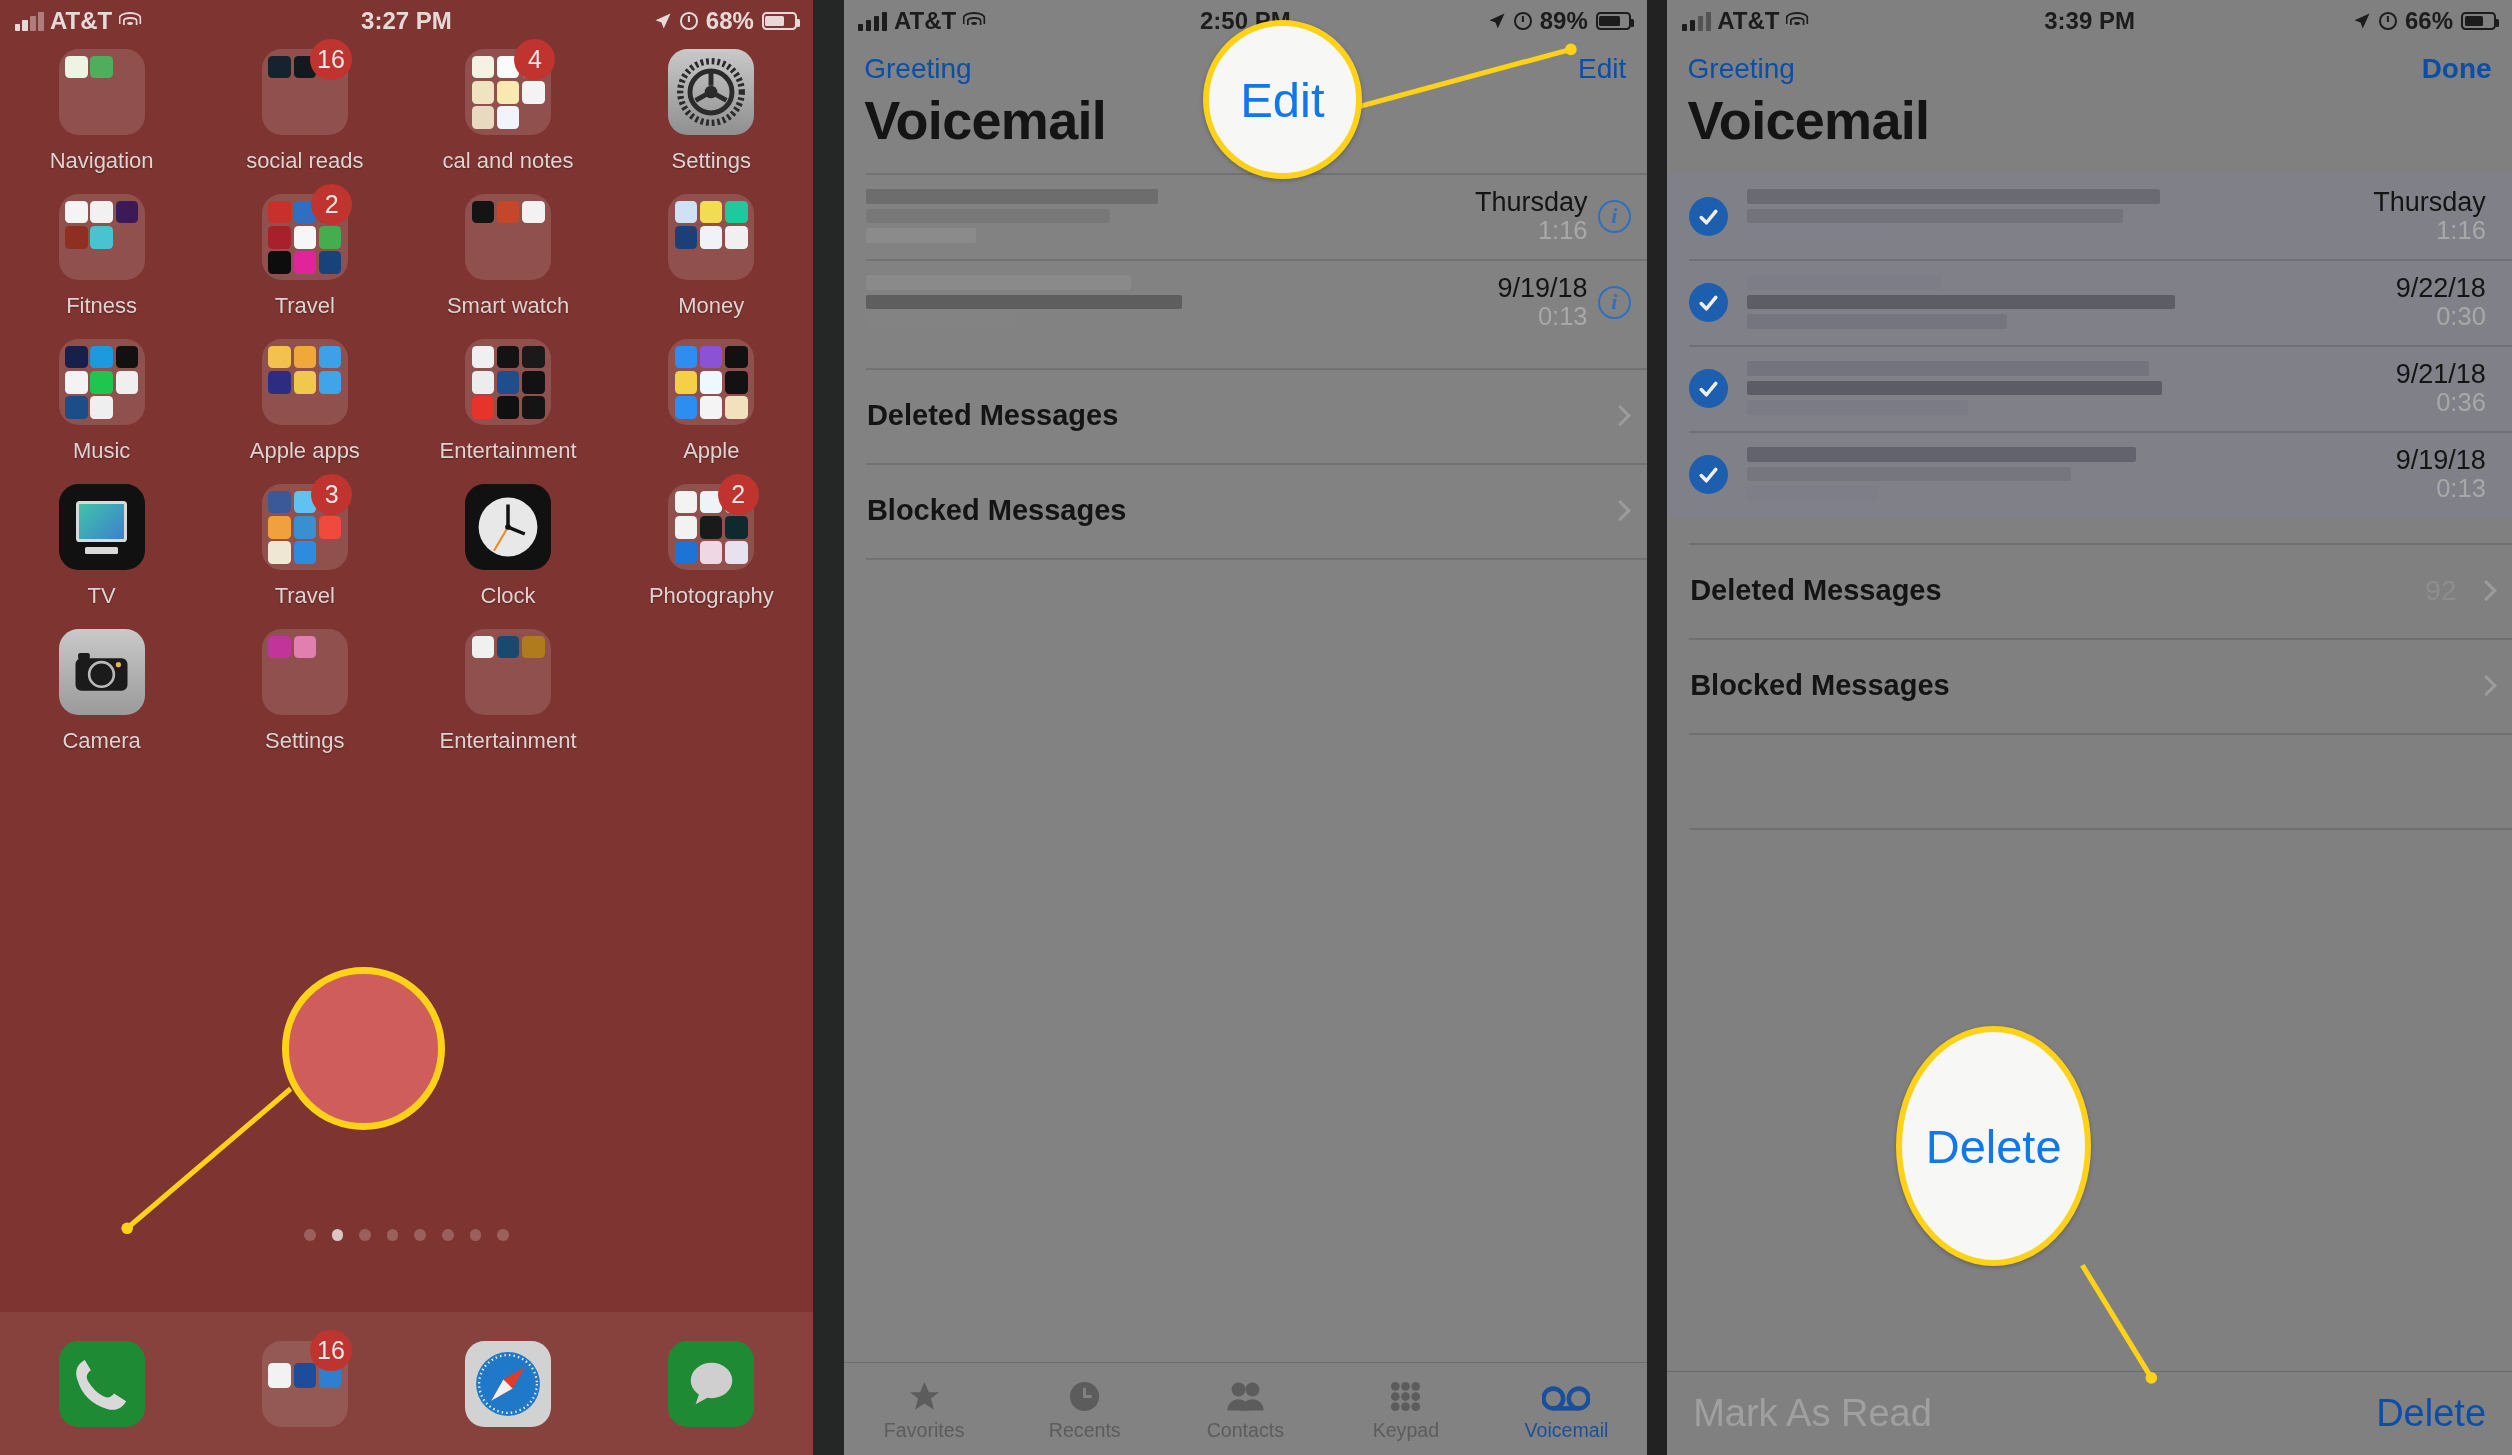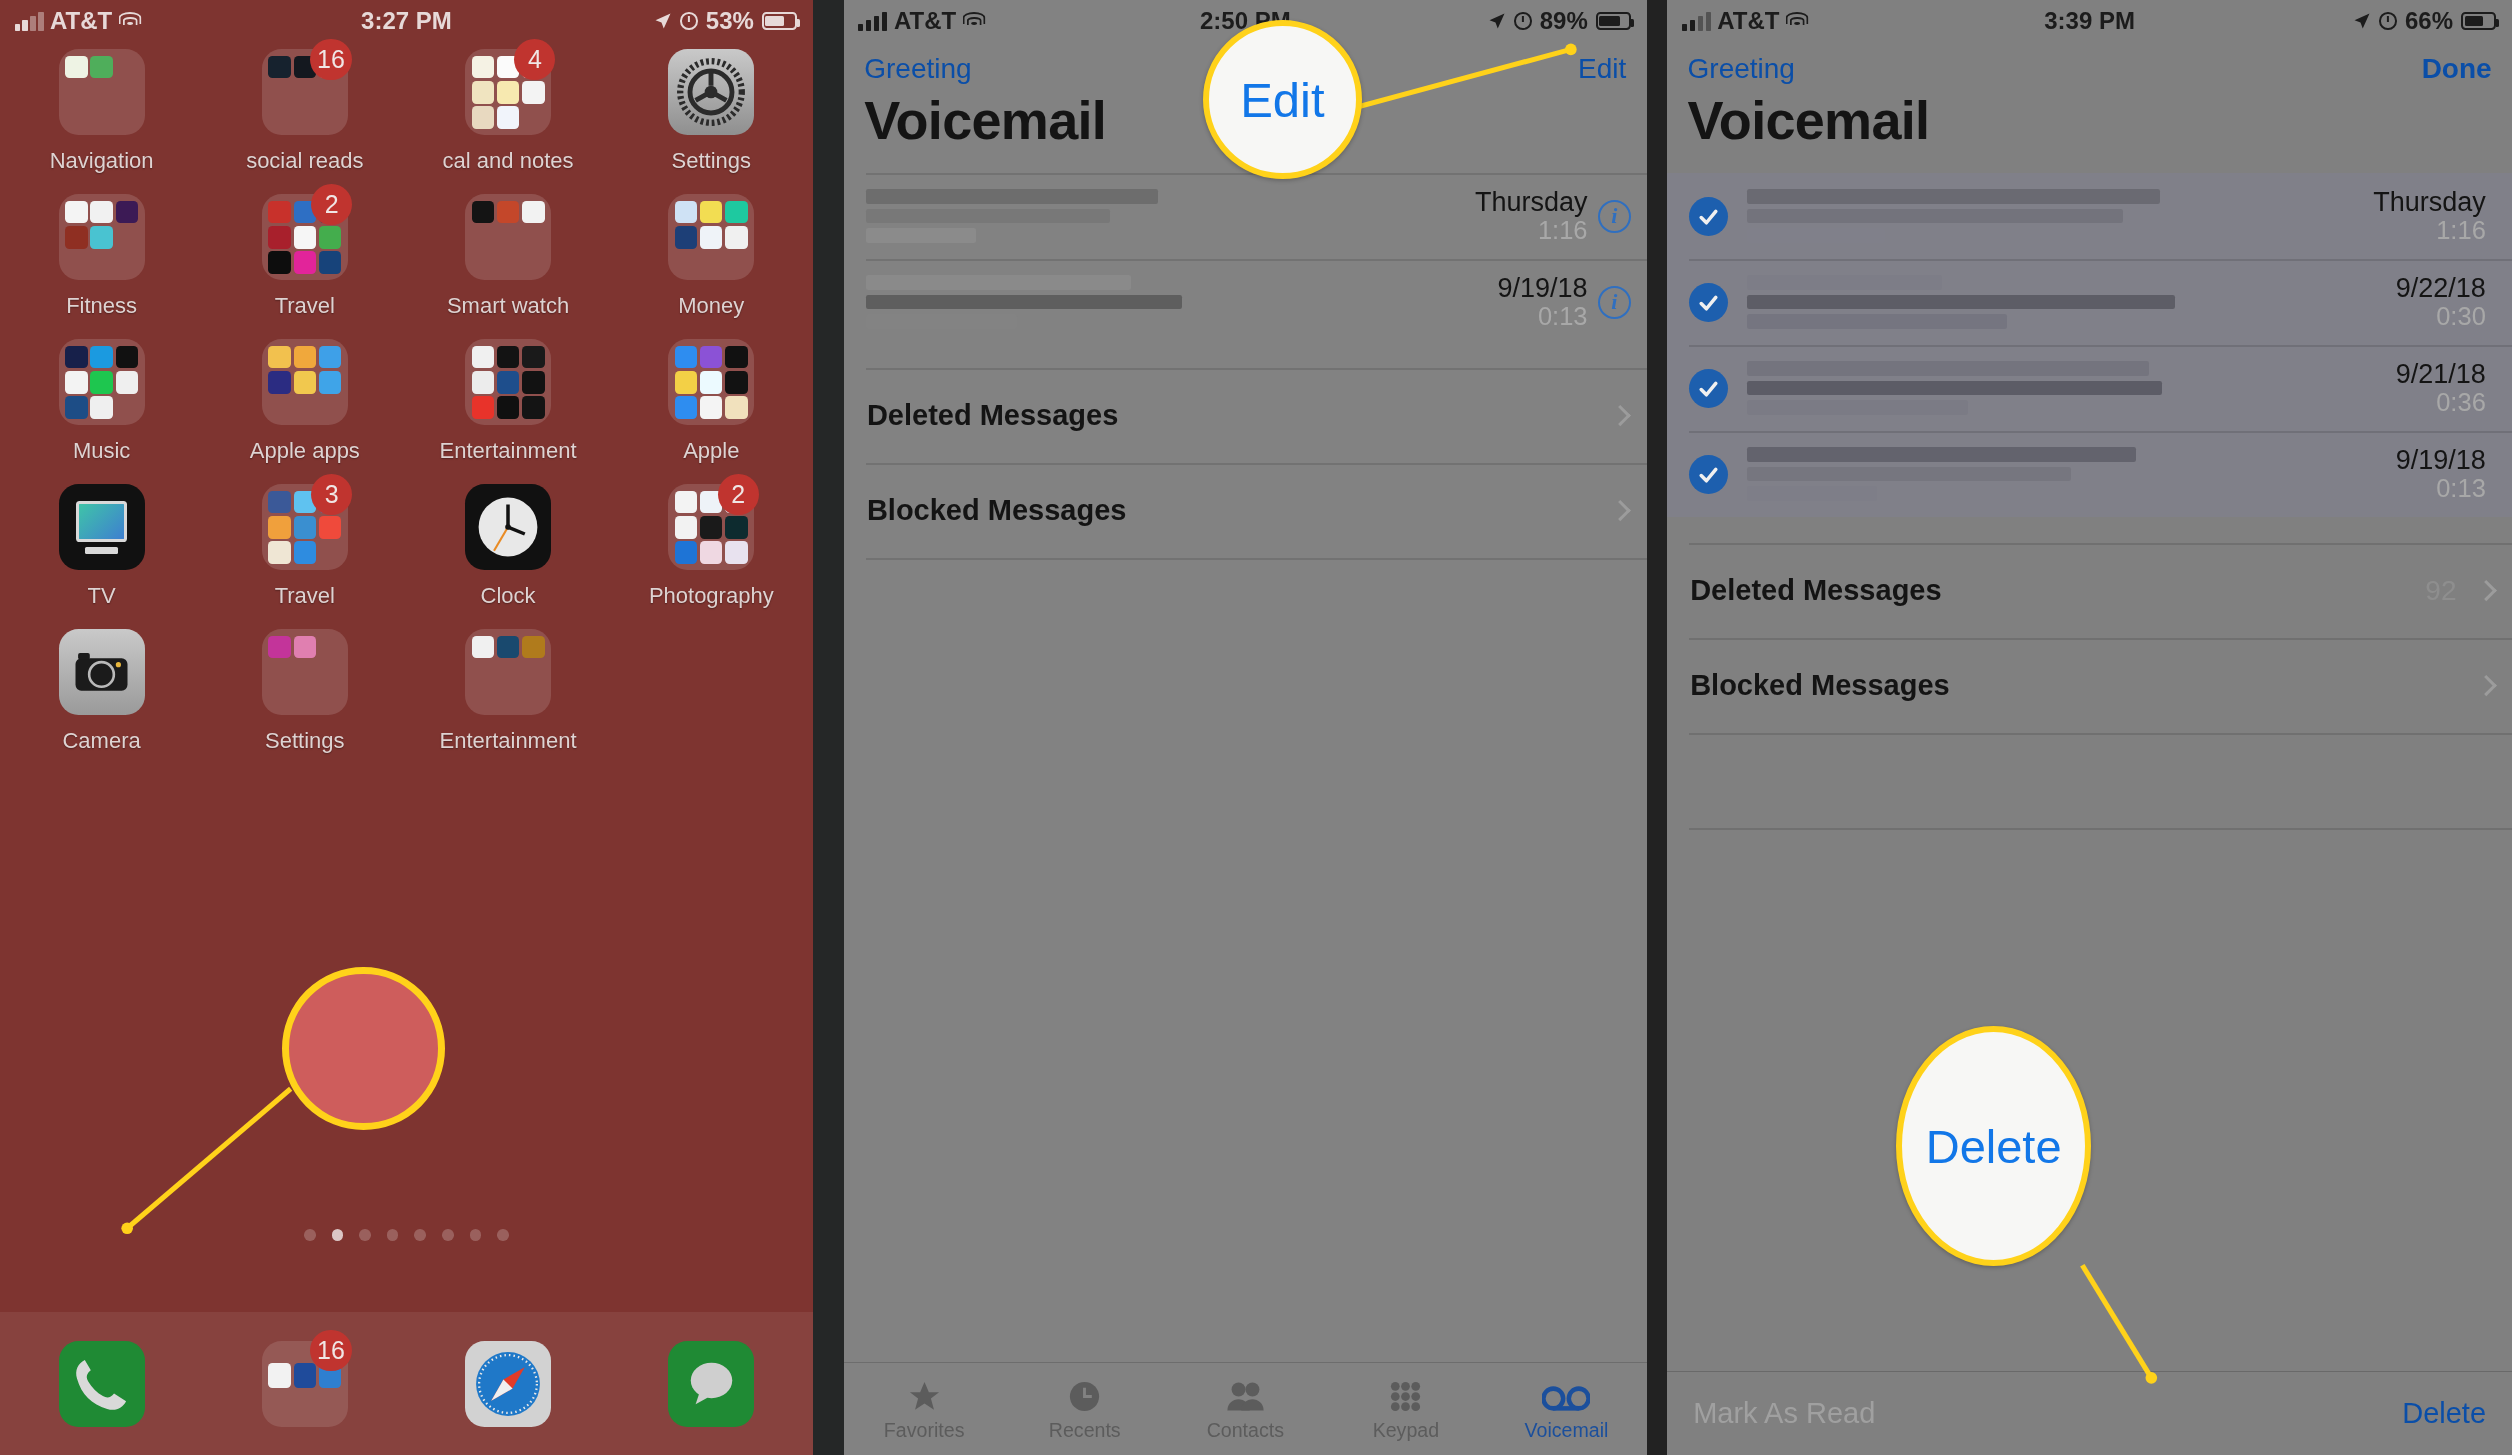--- a/index.html
+++ b/index.html
@@ -104,21 +104,21 @@
             border-top:1.5px solid rgba(0,0,0,.16);
             display:grid; grid-template-columns:repeat(5,1fr); align-items:center; }
   .tab { display:flex; flex-direction:column; align-items:center; gap:5.1px; color:#5c5c5c }
   .tab.active { color:#1b4f9c }
   .tab .lbl { font-size:19.6px }
   .tabico { height:38px; display:flex; align-items:flex-end; justify-content:center }
 
   .bottombar { position:absolute; left:0; right:0; bottom:0; height:84px;
                border-top:1.5px solid rgba(0,0,0,.18);
                display:flex; align-items:center; justify-content:space-between; padding:0 26px;
-               font-size:29px; }
+               font-size:38px; }
   .mark { color:#a0a0a0 }
   .del { color:#0a4ea8 }
 
   
   .selected { background:rgba(130,130,160,.30) }
 
   
   .callout { position:absolute; background:#f7f7f5; border:6.5px solid #ffd21a;
              border-radius:50%; display:flex; align-items:center; justify-content:center;
              font-weight:500; color:#1277e8; z-index:40; box-shadow:0 1.5px 4.4px rgba(0,0,0,.25) }
@@ -147,21 +147,21 @@
             <span></span>
             <span></span>
           </span>
       </div>
       <div class="sb-center">3:27 PM</div>
       <div class="sb-right">
         <svg class="loc" viewBox="0 0 24 24">
             <path d="M22 2 2 11l8 3 3 8z" fill="currentColor"></path>
           </svg>
         <span class="alarm"></span>
-        <span>53%</span>
+        <span>68%</span>
         <span class="batt">
             <i style="width:68%"></i>
           </span>
       </div>
     </div>
 
     <div class="springboard">
       <div class="grid">
 
         <div class="app">

